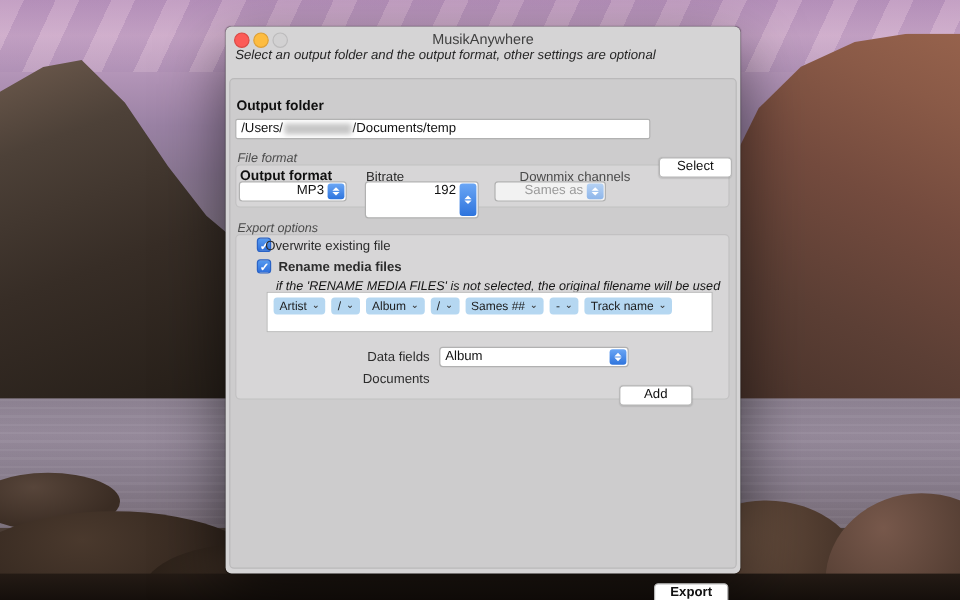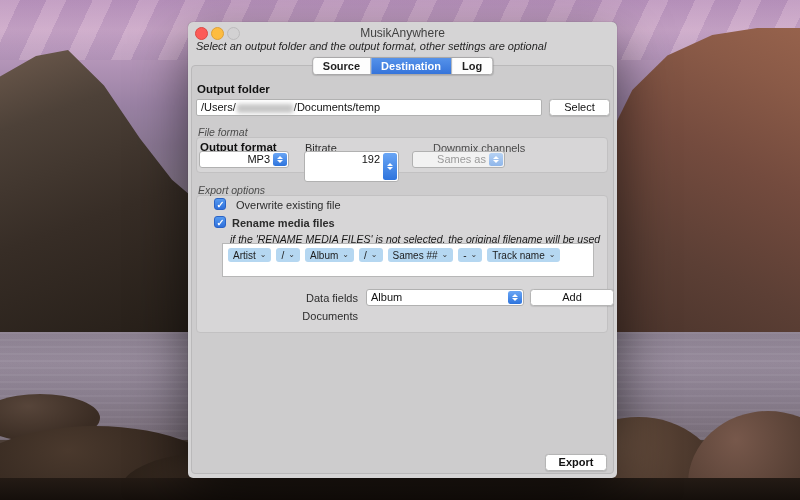--- a/index.html
+++ b/index.html
@@ -65,21 +65,21 @@
 
   .zc{position:absolute;z-index:3;}
   .lbl-bold{font-size:11.5px;font-weight:bold;color:#101010;}
   .lbl{font-size:11px;color:#2c2c2c;}
   .lbl-grp{font-size:10.5px;color:#4c4c4c;font-style:italic;}
 
   .field{position:absolute;background:#fff;border:1px solid #b1b1b1;border-radius:2px;
     font-size:11px;color:#111;z-index:3;box-sizing:border-box;}
   .btn{position:absolute;background:#fff;border:1px solid #b5b5b5;border-radius:3.5px;
     font-size:11px;color:#111;text-align:center;z-index:3;box-sizing:border-box;
-    box-shadow:0 0.5px 1px rgba(0,0,0,.1);cursor:default;}
+    box-shadow:0 0.5px 1px rgba(0,0,0,.1);cursor:default;margin-top:32px;}
 
   .grpbox{position:absolute;left:8px;width:410px;background:#d7d6d7;
     border:1px solid #c2c1c2;border-radius:4px;z-index:2;}
 
   .popup{border-radius:3px;overflow:hidden;}
   .popup .txt{position:absolute;left:4px;right:18px;top:0;bottom:0;line-height:15px;}
   .popup .txt.r{text-align:right;}
   .stepper{position:absolute;right:1px;top:1px;bottom:1px;width:14px;border-radius:2.5px;
     background:linear-gradient(#6aa6f5,#2e74dd);
     display:flex;flex-direction:column;align-items:center;justify-content:center;gap:1px;}
@@ -131,25 +131,20 @@
 <div class="window">
 
   <span class="tl tl-close"></span>
   <span class="tl tl-min"></span>
   <span class="tl tl-zoom"></span>
   <div class="win-title">MusikAnywhere</div>
   <div class="subtitle">Select an output folder and the output format, other settings are optional</div>
 
   <div class="tabpanel"></div>
 
-  <div class="segctl">
-    <span class="seg">Source</span>
-    <span class="seg sel">Destination</span>
-    <span class="seg">Log</span>
-  </div>
 
   <div class="zc lbl-bold" style="left:9px;top:61px;">Output folder</div>
   <div class="field" style="left:8px;top:77px;width:346px;height:17px;line-height:15px;padding-left:4px;">
     <span>/Users/</span><span class="redacted"></span><span>/Documents/temp</span>
   </div>
   <div class="btn" style="left:361px;top:77px;width:61px;height:17px;line-height:15px;">Select</div>
 
   <div class="zc lbl-grp" style="left:10px;top:104px;">File format</div>
   <div class="grpbox" style="top:115px;height:34px;"></div>
 
@@ -177,21 +172,21 @@
     <span class="stepper">
         <i class="up"></i>
         <i class="dn"></i>
       </span>
   </div>
 
   <div class="zc lbl-grp" style="left:10px;top:162px;">Export options</div>
   <div class="grpbox" style="top:173px;height:136px;"></div>
 
   <span class="checkbox" style="left:26px;top:176px;"></span>
-  <div class="zc lbl" style="left:48px;top:177px;">Overwrite existing file</div>
+  <div class="zc lbl" style="left:33px;top:177px;">Overwrite existing file</div>
 
   <span class="checkbox" style="left:26px;top:194px;"></span>
   <div class="zc lbl" style="left:44px;top:195px;font-weight:bold;">Rename media files</div>
 
   <div class="zc note" style="left:42px;top:211px;">if the 'RENAME MEDIA FILES' is not selected, the original filename will be used</div>
 
   <div class="tokenbox">
     <span class="chip">
       <span>Artist</span>
       <span class="caret"></span>
@@ -223,19 +218,19 @@
   </div>
 
   <div class="r-lbl" style="left:90px;top:270px;">Data fields</div>
   <div class="field popup" style="left:178px;top:267px;width:158px;height:17px;">
     <span class="txt">Album</span>
     <span class="stepper">
         <i class="up"></i>
         <i class="dn"></i>
       </span>
   </div>
-  <div class="btn" style="left:342px;top:267px;width:84px;height:17px;line-height:15px;">Add</div>
+  <div class="btn" style="left:328px;top:267px;width:61px;height:17px;line-height:15px;">Add</div>
 
   <div class="r-lbl" style="left:90px;top:288px;">Documents</div>
 
   <div class="btn" style="left:357px;top:432px;width:62px;height:17px;line-height:15px;font-weight:bold;">Export</div>
 
 </div>
 
 </body></html>

